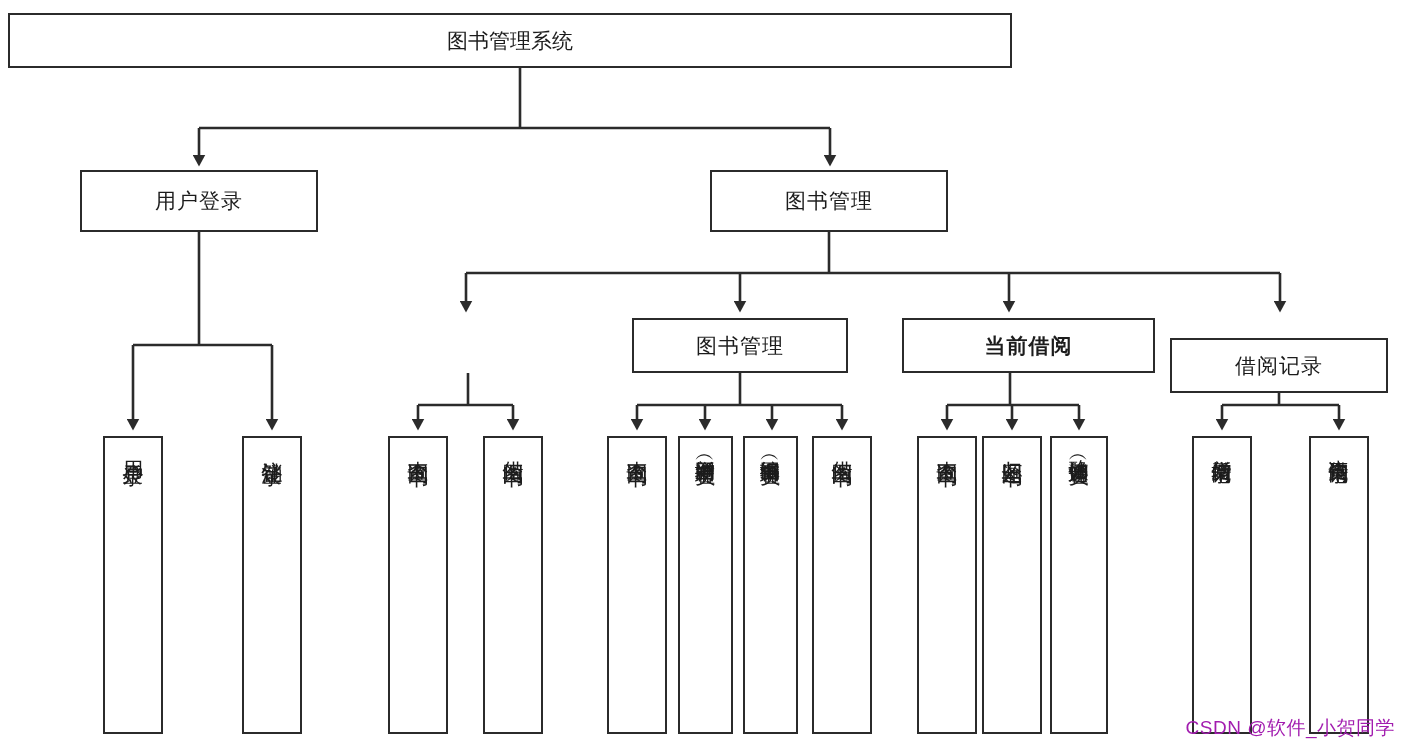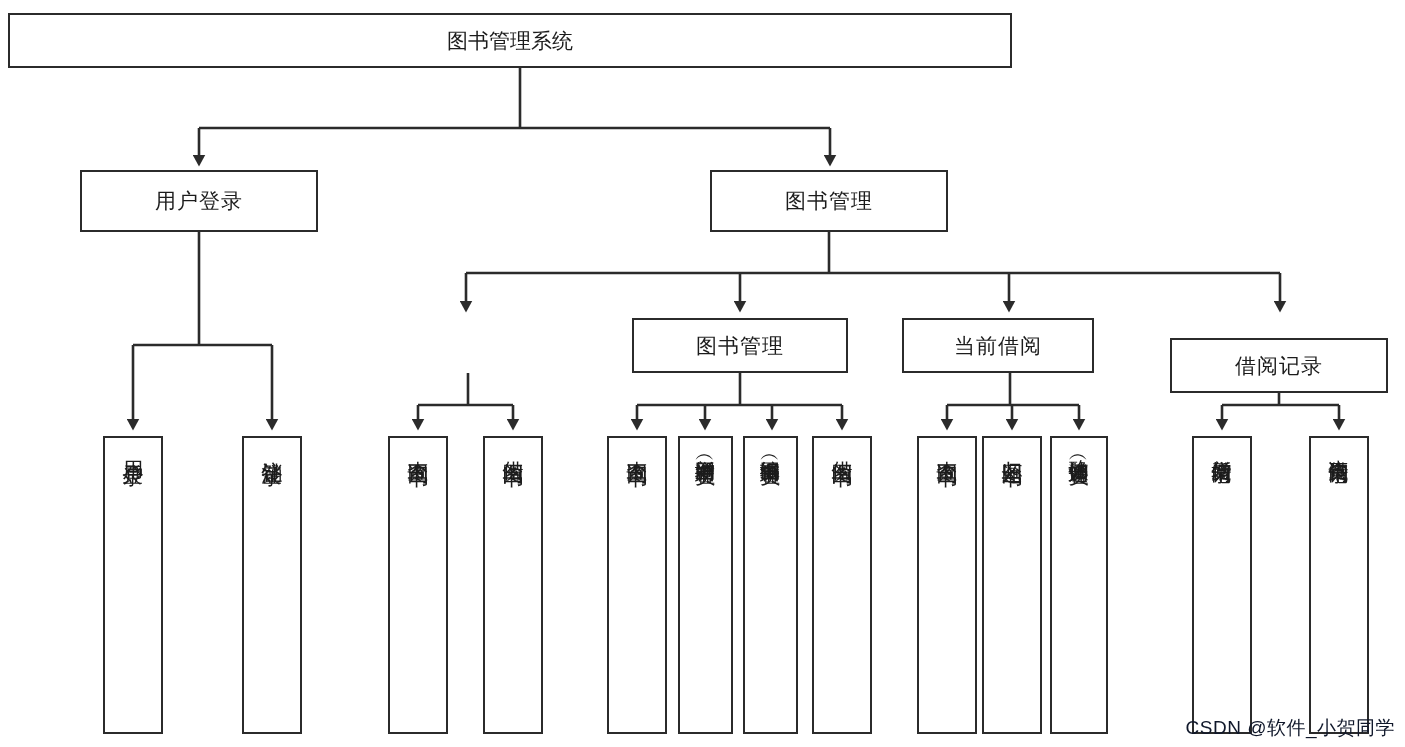--- a/index.html
+++ b/index.html
@@ -63,21 +63,21 @@
   .leaf-tall .vtext {
     font-size: 20px;
     line-height: 1.4;
     letter-spacing: 1px;
   }
   #watermark {
     position: absolute;
     right: 10px;
     bottom: 6px;
     font-size: 19px;
-    color: #0f172a;
+    color: #a21caf;
     letter-spacing: 0.5px;
     z-index: 3;
     white-space: nowrap;
   }
 </style>
 </head>
 <body>
 
 <div id="canvas">
 
@@ -138,21 +138,21 @@
   <div class="node h" style="left:80px; top:170px; width:238px; height:62px;">
     <span>用户登录</span>
   </div>
   <div class="node h" style="left:710px; top:170px; width:238px; height:62px;">
     <span>图书管理</span>
   </div>
 
   <div class="node h" style="left:632px; top:318px; width:216px; height:55px;">
     <span>图书管理</span>
   </div>
-  <div class="node h" style="left:902px; top:318px; width:192px; height:55px;">
+  <div class="node h" style="left:902px; top:318px; width:253px; height:55px;font-weight:bold;">
     <span>当前借阅</span>
   </div>
   <div class="node h" style="left:1170px; top:318px; width:218px; height:55px;margin-top:20px;">
     <span>借阅记录</span>
   </div>
 
   <div class="node leaf" style="left:103px; top:436px; width:60px; height:298px;">
     <span class="vtext">用户登录</span>
   </div>
   <div class="node leaf" style="left:242px; top:436px; width:60px; height:298px;">

